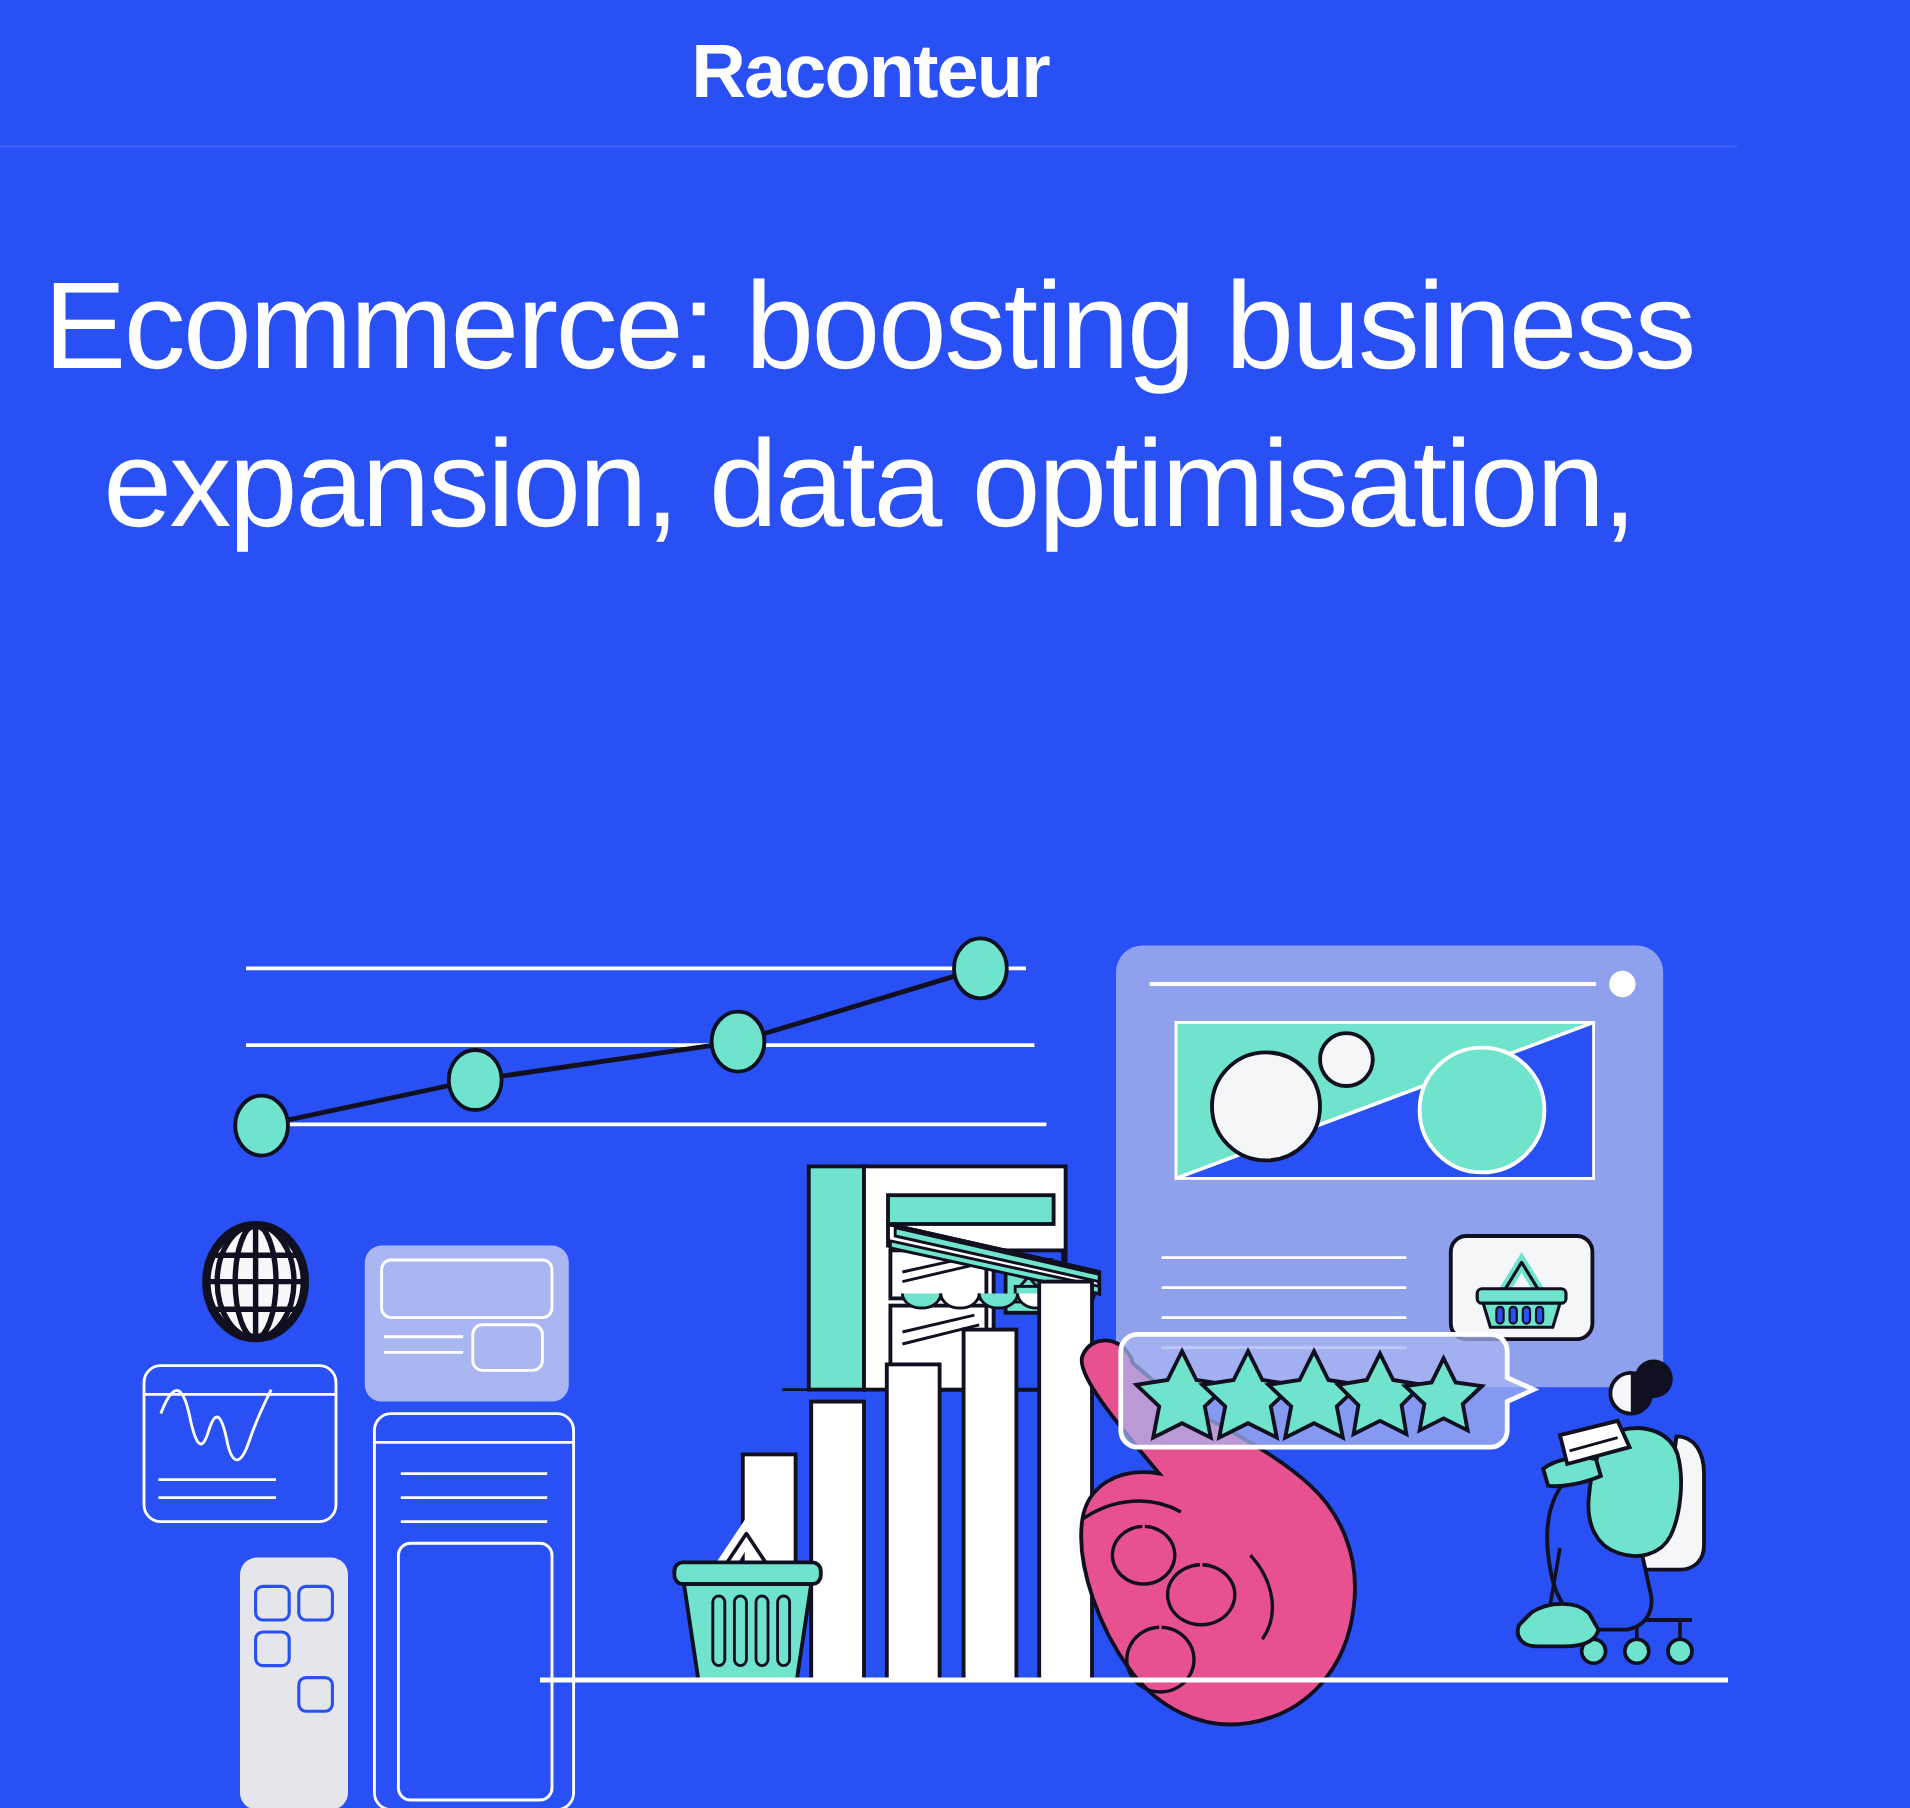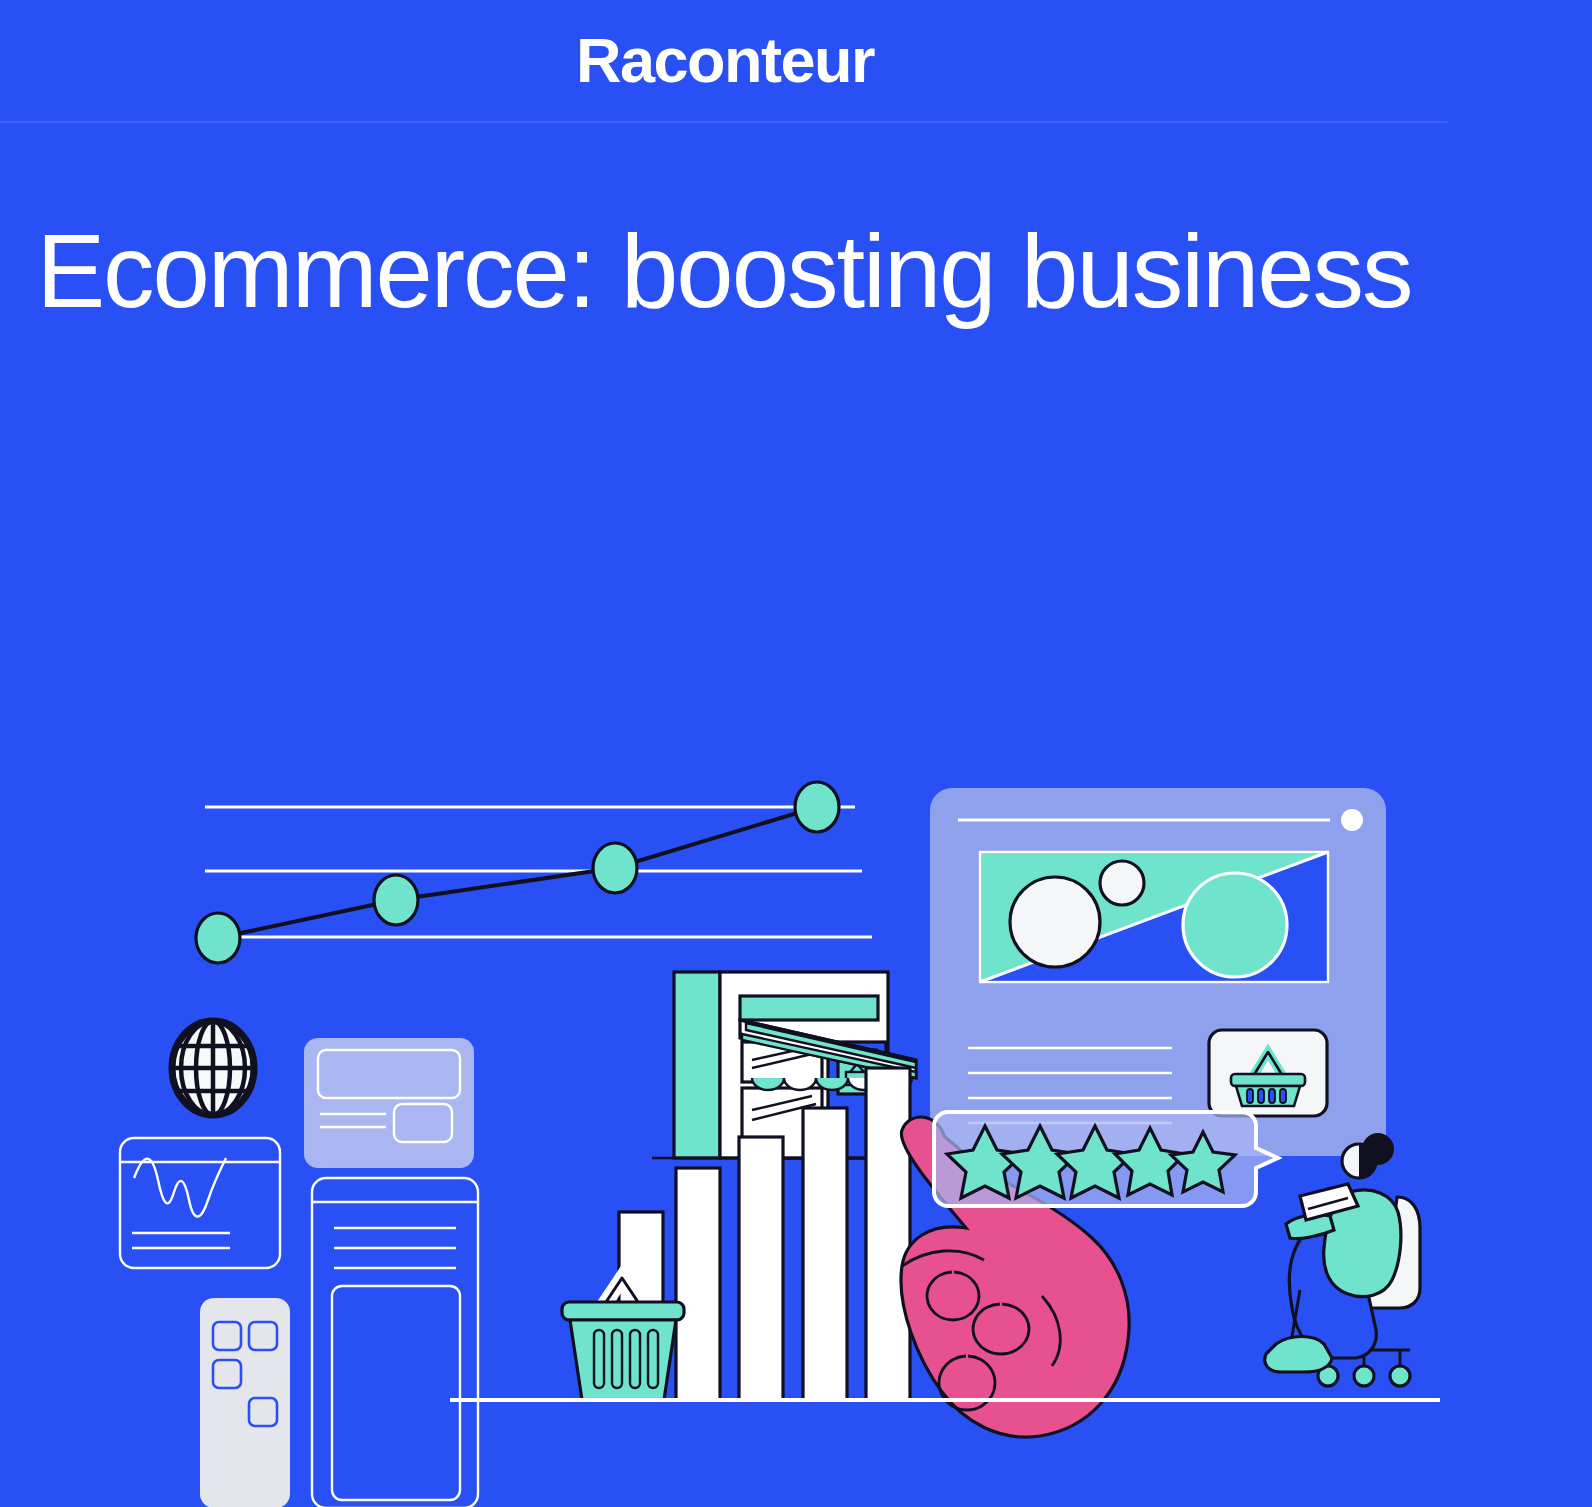--- a/index.html
+++ b/index.html
@@ -75,20 +75,21 @@
 
   <div class="header">
     <div class="logo-wrap">
       <svg class="logo-mark" width="0" height="0" viewBox="0 0 1 1" aria-hidden="true"></svg>
       <span class="logo-text">Raconteur</span>
     </div>
   </div>
 
   <h1 class="title">
     <span class="tline">Ecommerce: boosting business</span>
+    <span class="tline">expansion, data optimisation,</span>
   </h1>
 
   <div class="illo">
   <svg viewBox="0 0 1592 807" xmlns="http://www.w3.org/2000/svg">
     <defs>
       <style>
         .ol  { stroke:#101020; stroke-width:3.2; }
         .olt { stroke:#101020; stroke-width:2.4; }
         .wl  { stroke:#FFFFFF; stroke-width:3.2; fill:none; }
         .wlt { stroke:#FFFFFF; stroke-width:2.4; fill:none; }

